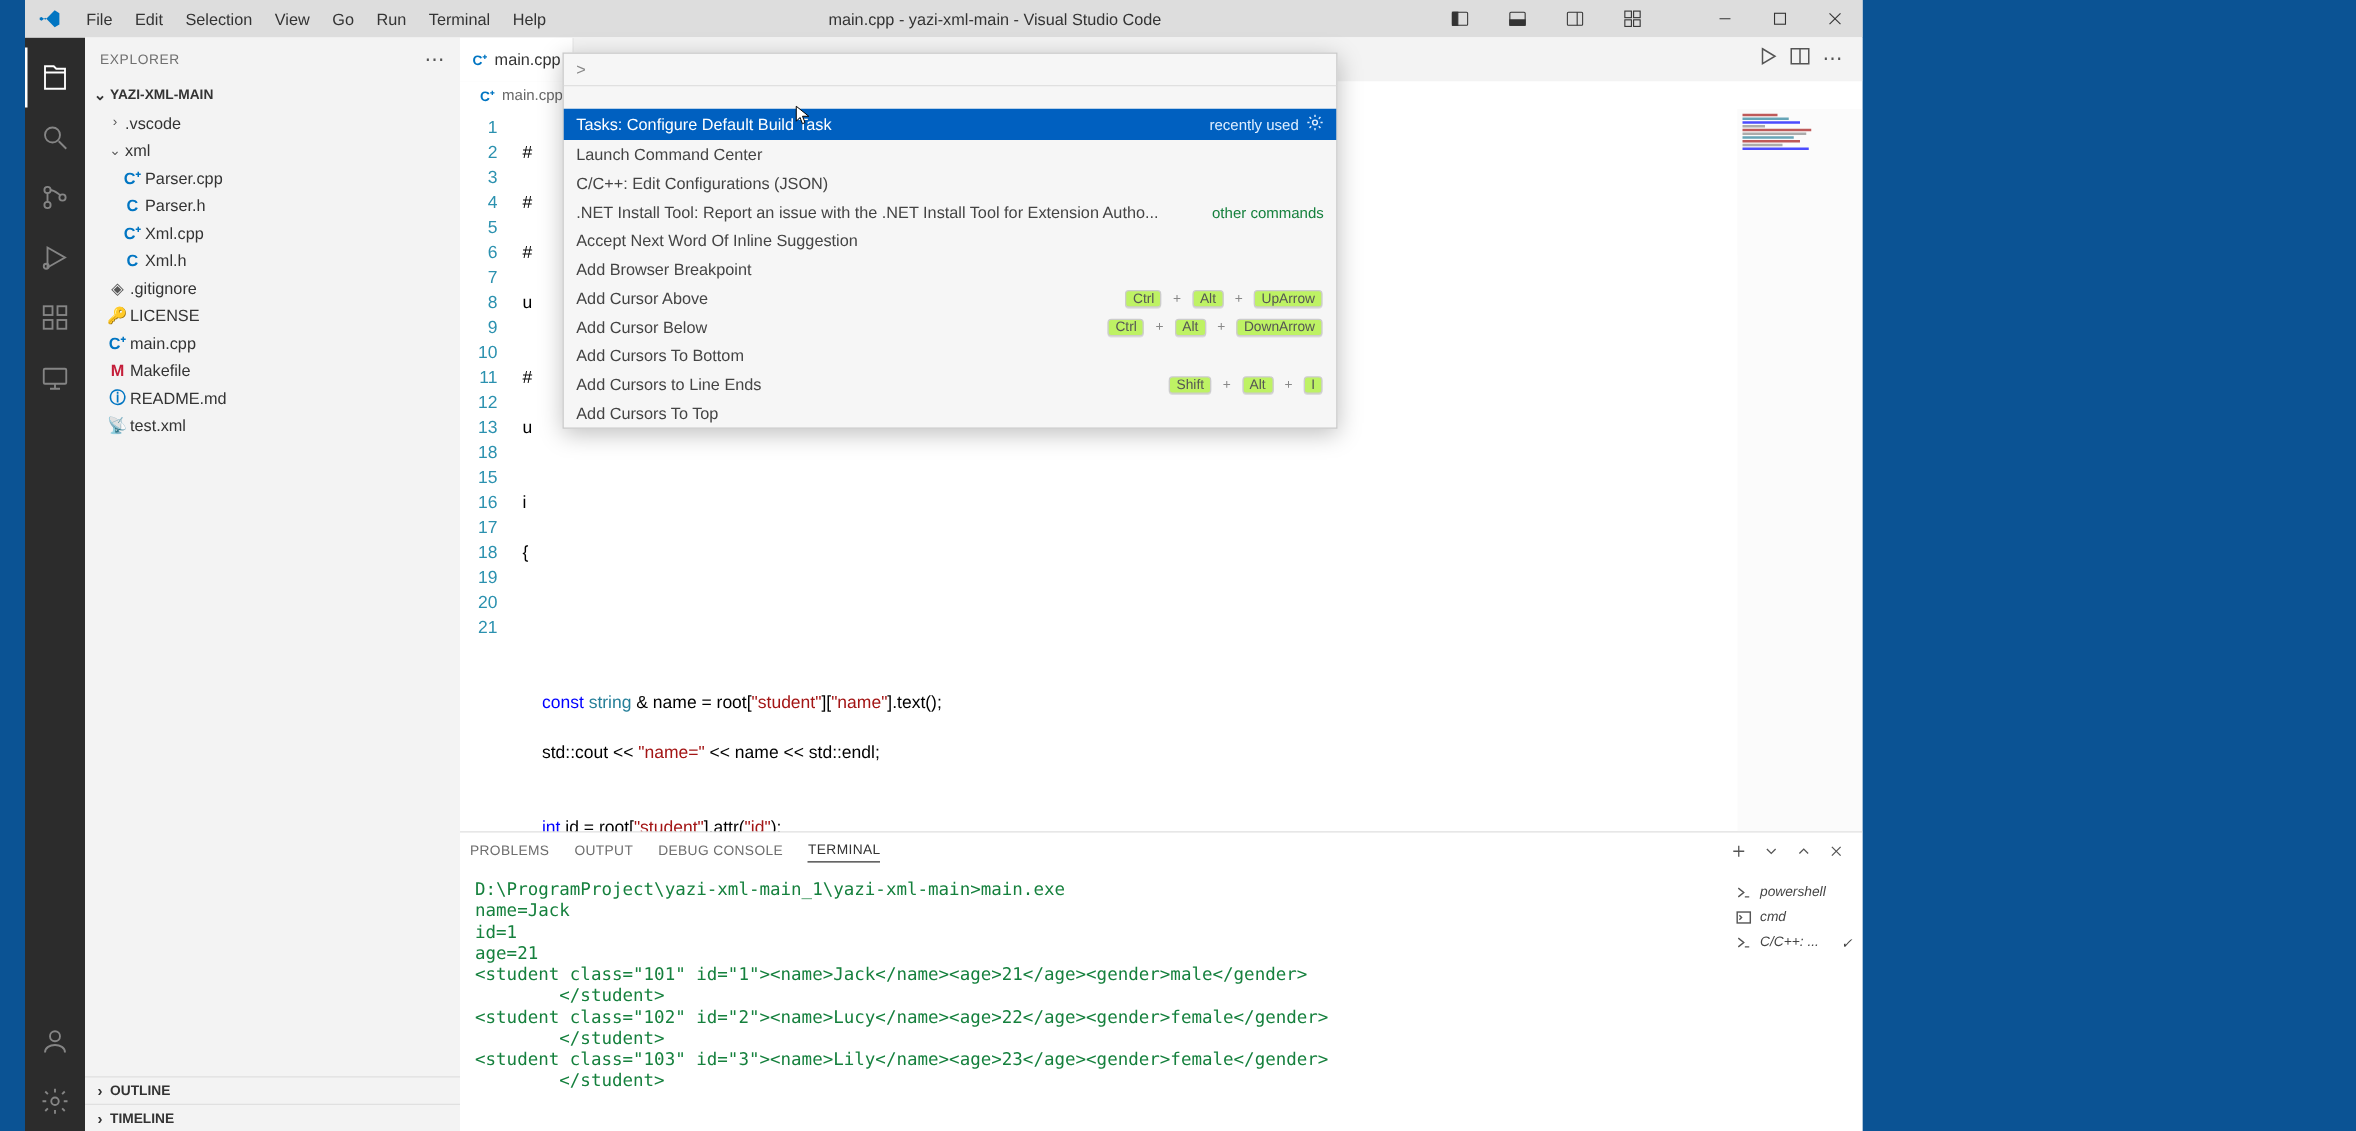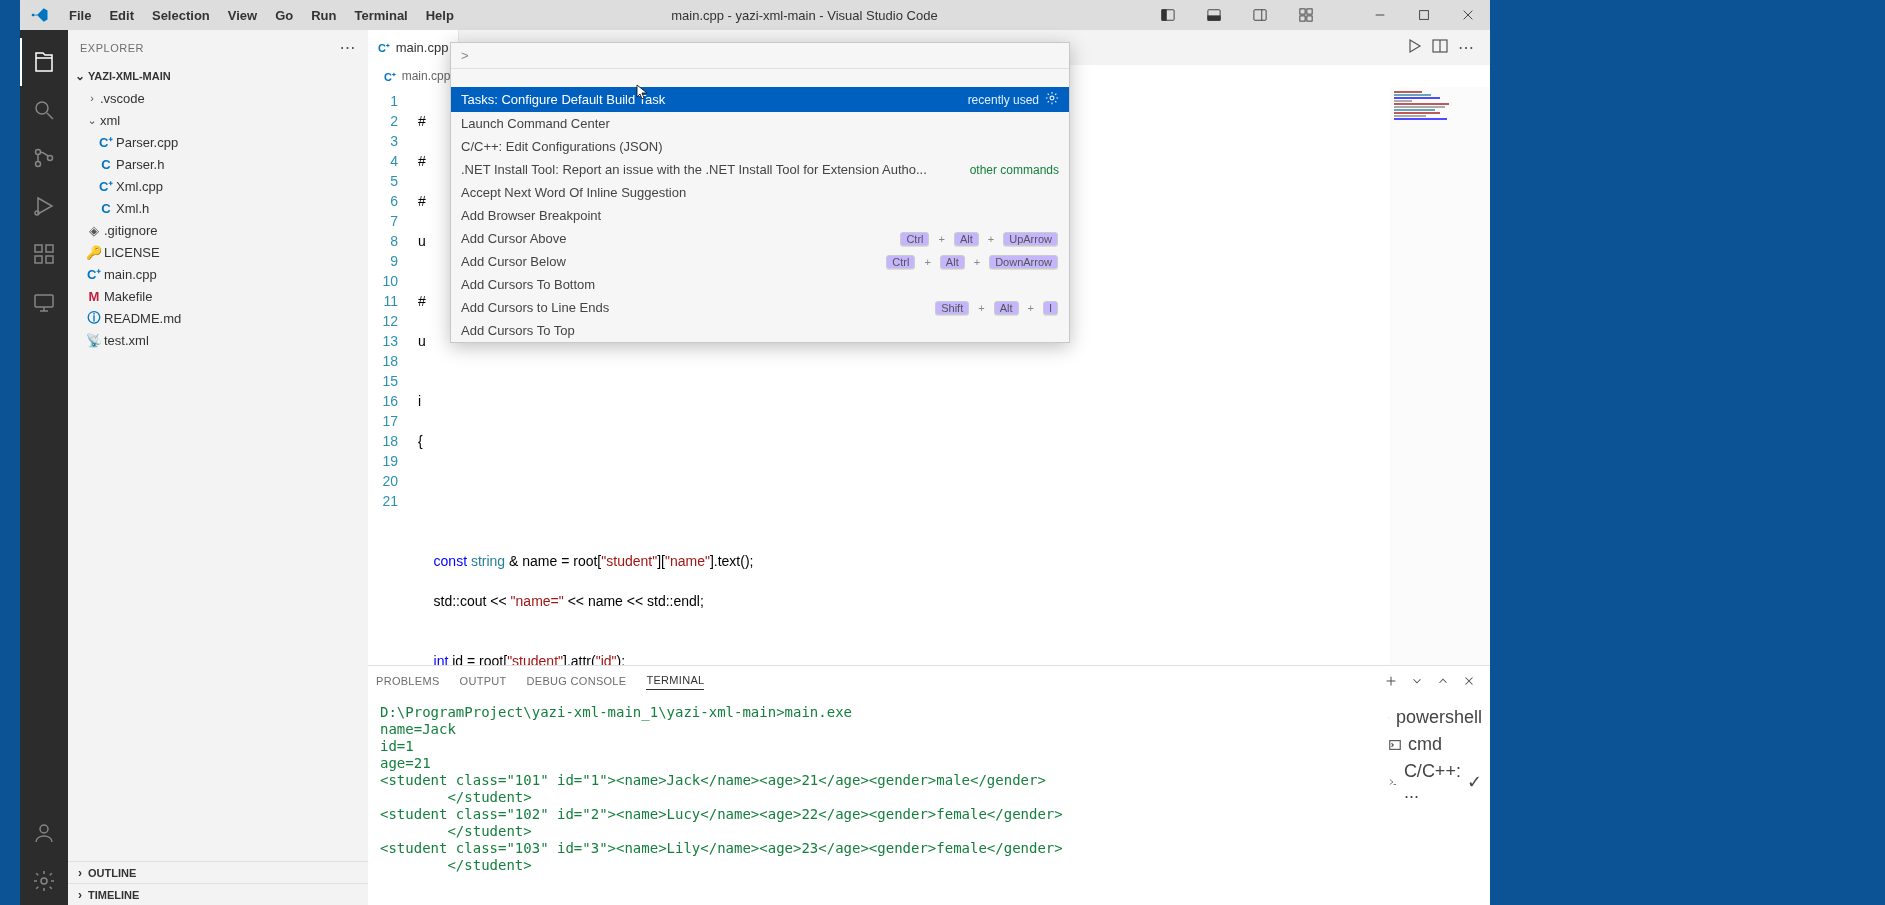--- a/index.html
+++ b/index.html
@@ -5,21 +5,21 @@
 * { margin: 0; padding: 0; box-sizing: border-box; font-family: "Segoe UI", Arial, sans-serif; }
 body { background: #0b5394; width: 1885px; height: 905px; position: relative; overflow: hidden; }
 .desktop-left { position: absolute; left: 0; top: 0; width: 20px; height: 100%; background: #0b5394; }
 
 .vscode-window { position: absolute; left: 20px; top: 0; width: 1470px; height: 905px; background: #ffffff; display: flex; flex-direction: column; }
 
 
 .titlebar { height: 30px; background: #dddddd; display: flex; align-items: center; font-size: 13px; color: #333; }
 .titlebar-logo { width: 40px; display: flex; align-items: center; justify-content: center; }
 .titlebar-logo svg { width: 18px; height: 18px; }
-.menu-item { padding: 0 9px; height: 14px; display: flex; align-items: center; cursor: pointer; font-weight: bold; }
+.menu-item { padding: 0 9px; height: 14px; display: flex; align-items: center; cursor: pointer; }
 .titlebar-title { flex: 1; text-align: center; color: #333; }
 .titlebar-layout { display: flex; gap: 2px; margin-right: 30px; }
 .layout-icon, .win-control { width: 44px; height: 30px; display: flex; align-items: center; justify-content: center; cursor: pointer; font-size: 14px; color: #333; }
 .layout-icon svg, .win-control svg { width: 14px; height: 14px; stroke: #333; fill: none; stroke-width: 1; }
 
 
 .main-row { flex: 1; display: flex; overflow: hidden; }
 .activity-icon { width: 48px; height: 48px; display: flex; align-items: center; justify-content: center; cursor: pointer; color: #858585; position: relative; }
 .activity-icon.active { color: #fff; }
 .activity-icon.active::before { content: ""; position: absolute; left: 0; top: 0; width: 2px; height: 100%; background: #fff; }
@@ -68,33 +68,33 @@
 
 
 .command-palette { position: absolute; left: 450px; top: 42px; width: 620px; background: #f6f6f6; border: 1px solid #c8c8c8; box-shadow: 0 4px 18px rgba(0,0,0,0.25); z-index: 1000; font-size: 13px; }
 .palette-input-row { height: 26px; display: flex; align-items: center; padding: 0 10px; color: #888; border-bottom: 1px solid #e0e0e0; }
 .palette-item { padding: 4px 10px; display: flex; align-items: center; justify-content: space-between; cursor: pointer; color: #444; min-height: 23px; }
 .palette-item.selected { background: #0060c0; color: #fff; margin-top: 18px; }
 .palette-item .right-label { color: #888; display: flex; align-items: center; gap: 6px; font-size: 12px; }
 .palette-item.selected .right-label { color: #dfeeff; }
 .palette-item .right-label.other { color: #15803d; }
 .gear-icon svg { width: 14px; height: 14px; fill: none; stroke: currentColor; stroke-width: 1.3; }
-.kbd { display: inline-block; border: 1px solid #ccc; background: #c4b5fd; border-radius: 3px; padding: 0 5px; font-size: 11px; color: #555; margin: 0 1px; box-shadow: 0 1px 0 #ddd; }
+.kbd { display: inline-block; border: 1px solid #ccc; background: #bef264; border-radius: 3px; padding: 0 5px; font-size: 11px; color: #555; margin: 0 1px; box-shadow: 0 1px 0 #ddd; }
 .plus { color: #888; font-size: 11px; margin: 0 2px; }
 
 
 .panel { height: 240px; border-top: 1px solid #e0e0e0; display: flex; flex-direction: column; background: #fff; }
 .panel-tabs { height: 32px; display: flex; align-items: center; font-size: 11px; color: #6d6d6d; padding-left: 8px; gap: 20px; }
 .panel-tab { cursor: pointer; letter-spacing: 0.3px; padding-bottom: 3px; }
 .panel-tab.active { color: #333; border-bottom: 1px solid #333; }
 .panel-tabs-actions { margin-left: auto; display: flex; gap: 12px; padding-right: 14px; color: #555; align-items: center; font-size: 14px; }
 .panel-tabs-actions svg { width: 14px; height: 14px; fill: none; stroke: #555; stroke-width: 1.2; }
 .panel-body { flex: 1; display: flex; overflow: hidden; }
 .terminal-output { flex: 1; padding: 6px 12px; font-family: Consolas, monospace; font-size: 14px; line-height: 17px; white-space: pre; color: #15803d; overflow: hidden; }
-.terminal-list { width: 110px; padding: 6px 4px; font-size: 18px; color: #444; }
+.terminal-list { width: 110px; padding: 6px 4px; font-size: 11px; color: #444; font-style: italic; }
 .terminal-list-item { display: flex; align-items: center; gap: 6px; padding: 3px 4px; cursor: pointer; }
 .terminal-list-item svg { width: 14px; height: 14px; fill: none; stroke: #555; stroke-width: 1.3; }
 
 .cursor-pointer { position: absolute; left: 636px; top: 84px; z-index: 1001; pointer-events: none; }
 .cursor-pointer svg { width: 14px; height: 18px; }
 </style>
 </head>
 <body>
 
 <div class="desktop-left"></div>

